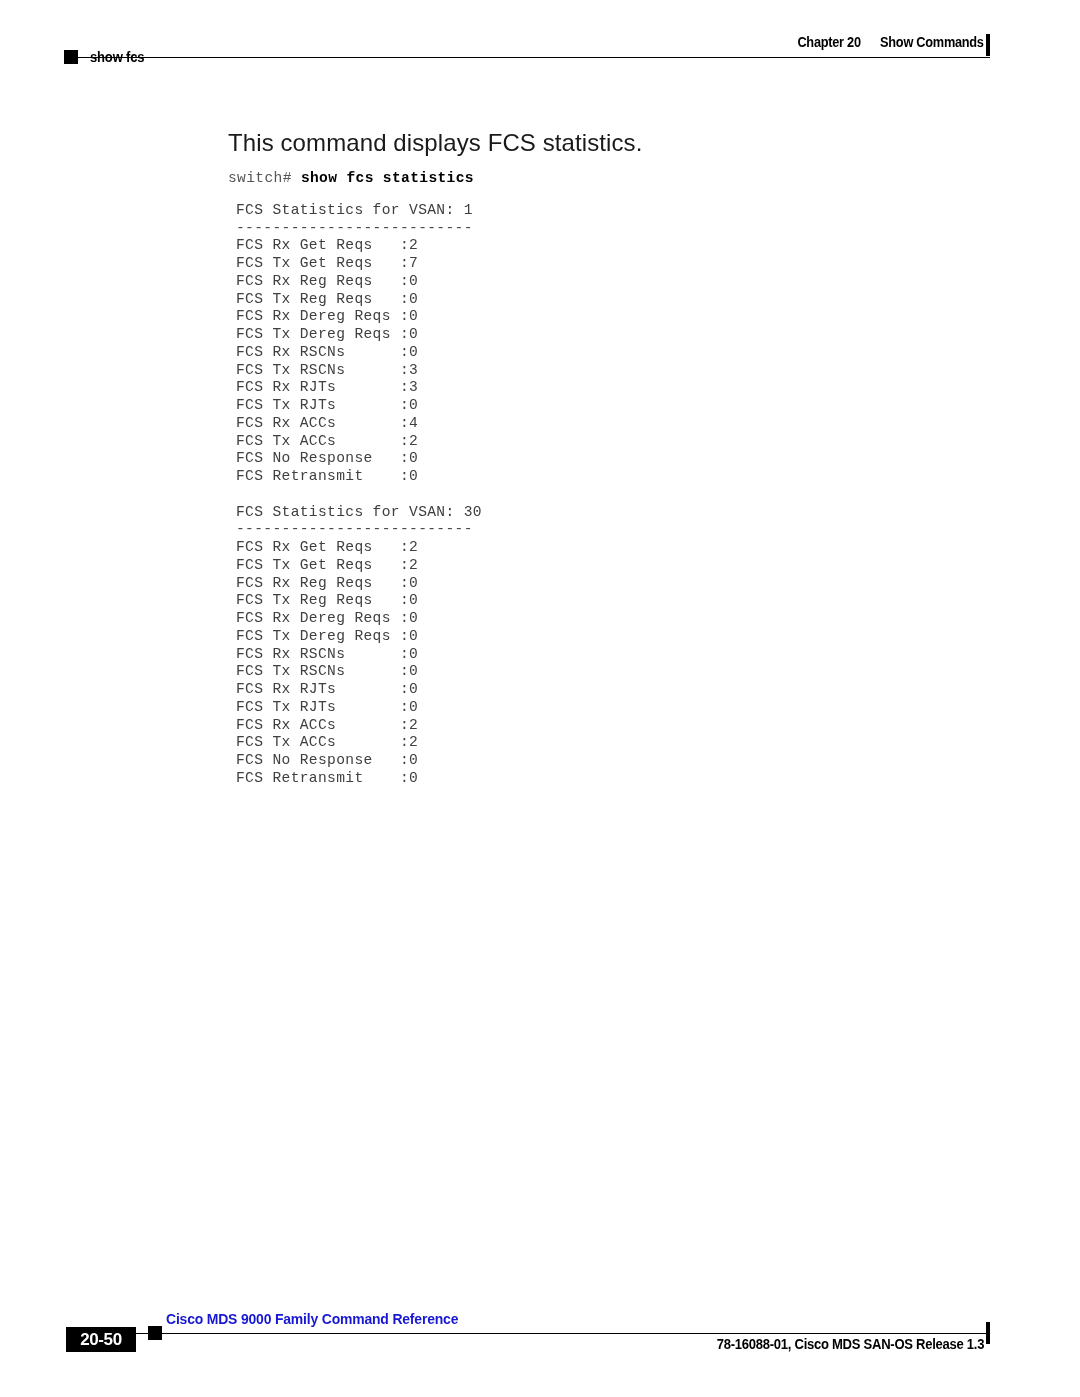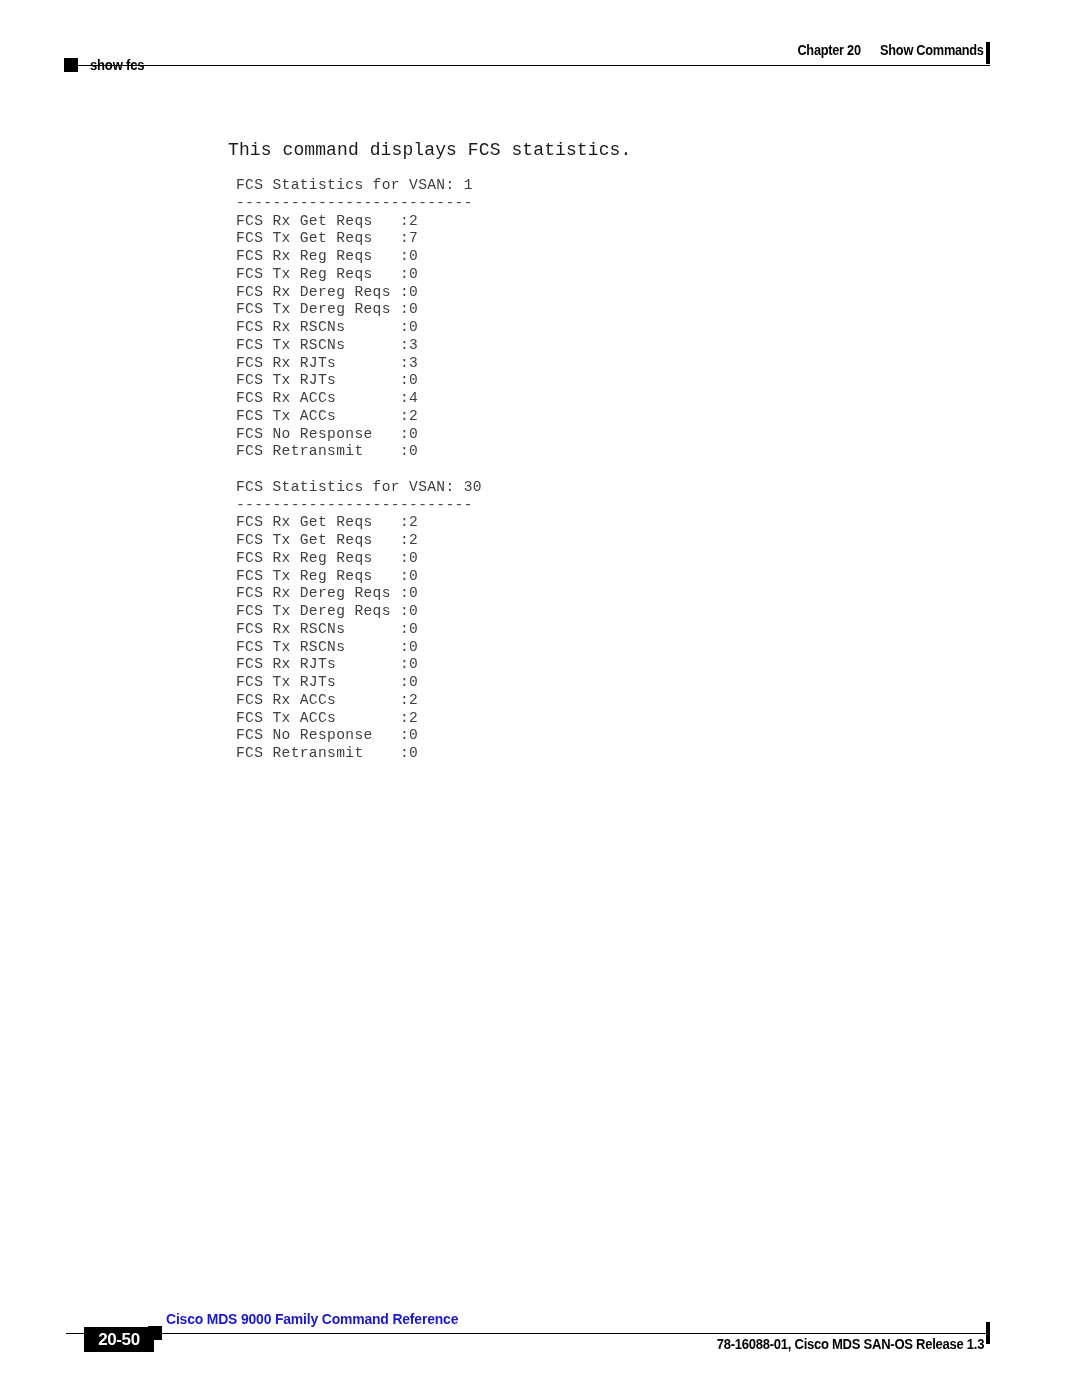--- a/index.html
+++ b/index.html
@@ -13,21 +13,21 @@
     position: relative;
     font-family: "Liberation Serif", serif;
     color: #000000;
     overflow: hidden;
   }
 
   
   #page-header {
     position: absolute;
     left: 0;
-    top: 8px;
+    top: 0;
     width: 1080px;
     height: 90px;
   }
   .header-rule {
     position: absolute;
     left: 66px;
     top: 57px;
     width: 924px;
     height: 1px;
     background: #000000;
@@ -74,25 +74,25 @@
   }
 
   
   #main-content {
     position: absolute;
     left: 228px;
     top: 130px;
     width: 760px;
   }
   .body-paragraph {
-    font-family: Liberation Mono, monospace;
-    font-size: 18px;
+    font-family: Liberation Sans, sans-serif;
+    font-size: 24px;
     line-height: 26px;
     color: #1a1a1a;
-    margin: 7px 0 14px 0;
+    margin: 0 0 14px 0;
     letter-spacing: 0.1px;
   }
   .cli-block {
     font-family: "Liberation Mono", "DejaVu Sans Mono", monospace;
     font-size: 14.6px;
     line-height: 17.75px;
     color: #404040;
     white-space: pre;
     margin: 8px;
     letter-spacing: 0.35px;
@@ -152,21 +152,20 @@
     height: 25px;
     background: #000000;
     color: #ffffff;
     font-family: "Liberation Sans", sans-serif;
     font-weight: bold;
     font-size: 17px;
     letter-spacing: -0.4px;
     display: flex;
     align-items: center;
     justify-content: center;
-    margin-left: 18px;
   }
   .footer-release {
     position: absolute;
     right: 96px;
     top: 1336px;
     font-family: "Liberation Sans", sans-serif;
     font-weight: bold;
     font-size: 14.5px;
     letter-spacing: -0.3px;
     white-space: nowrap;
@@ -184,20 +183,21 @@
   <div class="header-rule"></div>
   <div class="edge-tick" id="header-edge-tick"></div>
   <div class="header-bullet"></div>
   <div class="header-topic">show fcs</div>
 </div>
 
 <div id="main-content">
 
   <p class="body-paragraph">This command displays FCS statistics.</p>
 
+  <p class="cli-prompt-line"><span>switch# </span><span class="cmd">show fcs statistics</span></p>
 
   <pre class="cli-block" id="cli-output"><span class="cli-line vsan-title">FCS Statistics for VSAN: 1</span><span class="cli-line vsan-rule">--------------------------</span><span class="cli-line">FCS Rx Get Reqs   :2</span><span class="cli-line">FCS Tx Get Reqs   :7</span><span class="cli-line">FCS Rx Reg Reqs   :0</span><span class="cli-line">FCS Tx Reg Reqs   :0</span><span class="cli-line">FCS Rx Dereg Reqs :0</span><span class="cli-line">FCS Tx Dereg Reqs :0</span><span class="cli-line">FCS Rx RSCNs      :0</span><span class="cli-line">FCS Tx RSCNs      :3</span><span class="cli-line">FCS Rx RJTs       :3</span><span class="cli-line">FCS Tx RJTs       :0</span><span class="cli-line">FCS Rx ACCs       :4</span><span class="cli-line">FCS Tx ACCs       :2</span><span class="cli-line">FCS No Response   :0</span><span class="cli-line">FCS Retransmit    :0</span><span class="cli-blank"></span><span class="cli-line vsan-title">FCS Statistics for VSAN: 30</span><span class="cli-line vsan-rule">--------------------------</span><span class="cli-line">FCS Rx Get Reqs   :2</span><span class="cli-line">FCS Tx Get Reqs   :2</span><span class="cli-line">FCS Rx Reg Reqs   :0</span><span class="cli-line">FCS Tx Reg Reqs   :0</span><span class="cli-line">FCS Rx Dereg Reqs :0</span><span class="cli-line">FCS Tx Dereg Reqs :0</span><span class="cli-line">FCS Rx RSCNs      :0</span><span class="cli-line">FCS Tx RSCNs      :0</span><span class="cli-line">FCS Rx RJTs       :0</span><span class="cli-line">FCS Tx RJTs       :0</span><span class="cli-line">FCS Rx ACCs       :2</span><span class="cli-line">FCS Tx ACCs       :2</span><span class="cli-line">FCS No Response   :0</span><span class="cli-line">FCS Retransmit    :0</span></pre>
 
 </div>
 
 <div id="page-footer-wrap">
   <div class="footer-doc-title">Cisco MDS 9000 Family Command Reference</div>
   <div class="footer-rule"></div>
   <div class="edge-tick" id="footer-edge-tick"></div>
   <div class="footer-bullet"></div>

